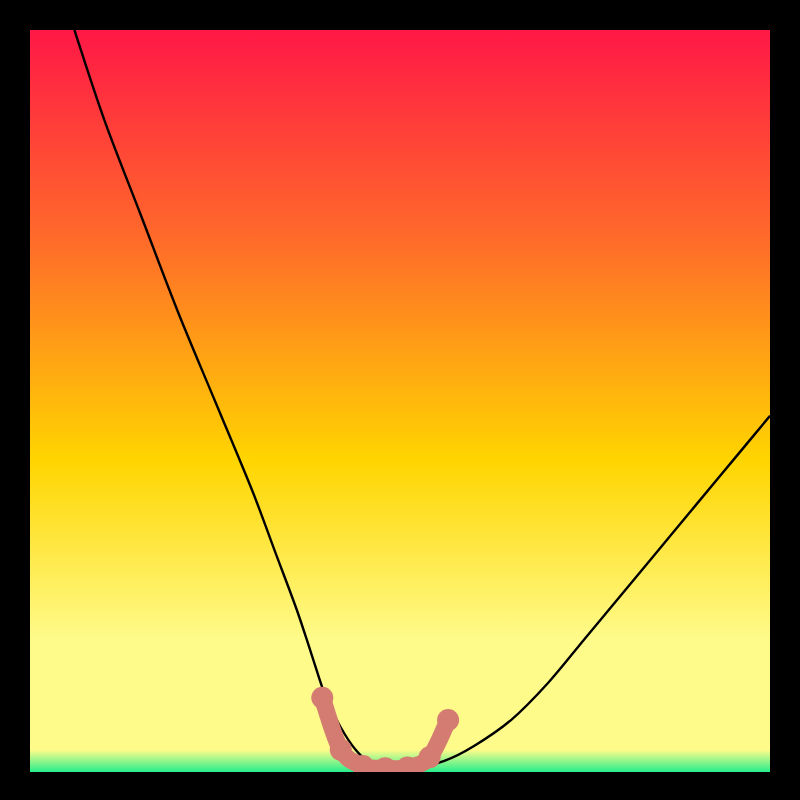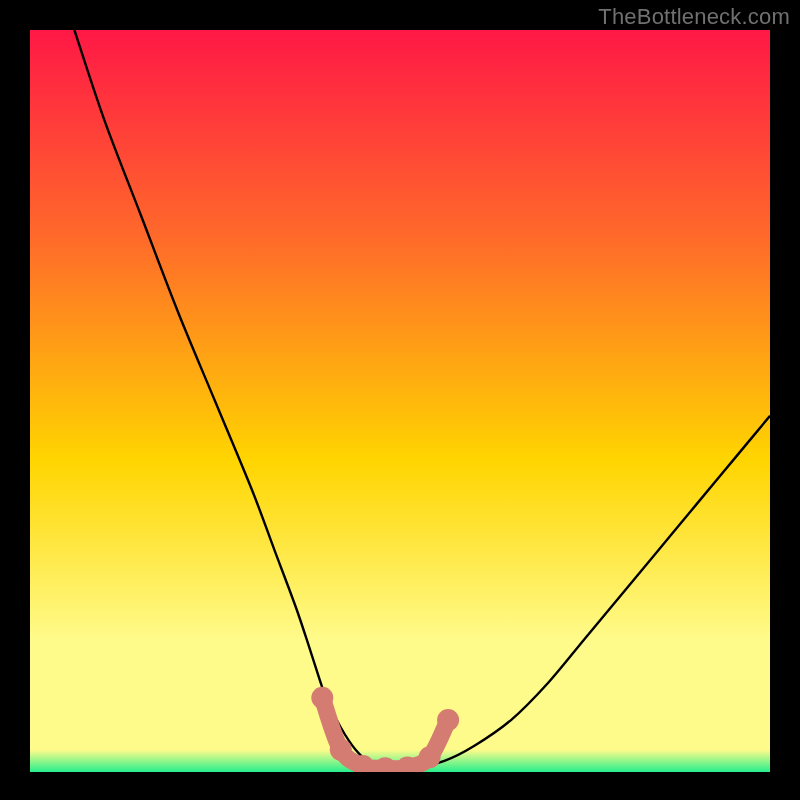--- a/index.html
+++ b/index.html
@@ -27,21 +27,20 @@
   }
   svg {
     position: absolute;
     inset: 0;
   }
 </style>
 </head>
 <body>
 <div class="frame">
 
-<div class="watermark">TheBottleneck.com</div>
 
 <svg viewBox="0 0 800 800" width="800" height="800" preserveAspectRatio="none">
   <defs>
     <linearGradient id="bg-grad" x1="0" y1="0" x2="0" y2="1">
       <stop id="g0" offset="0%" stop-color="#ff1846"></stop>
       <stop id="g1" offset="28%" stop-color="#ff6a2a"></stop>
       <stop id="g2" offset="58%" stop-color="#ffd500"></stop>
       <stop id="g3" offset="82%" stop-color="#fffb8a"></stop>
       <stop id="g4" offset="97%" stop-color="#fffb8a"></stop>
       <stop id="g5" offset="100%" stop-color="#26ef8c"></stop>

